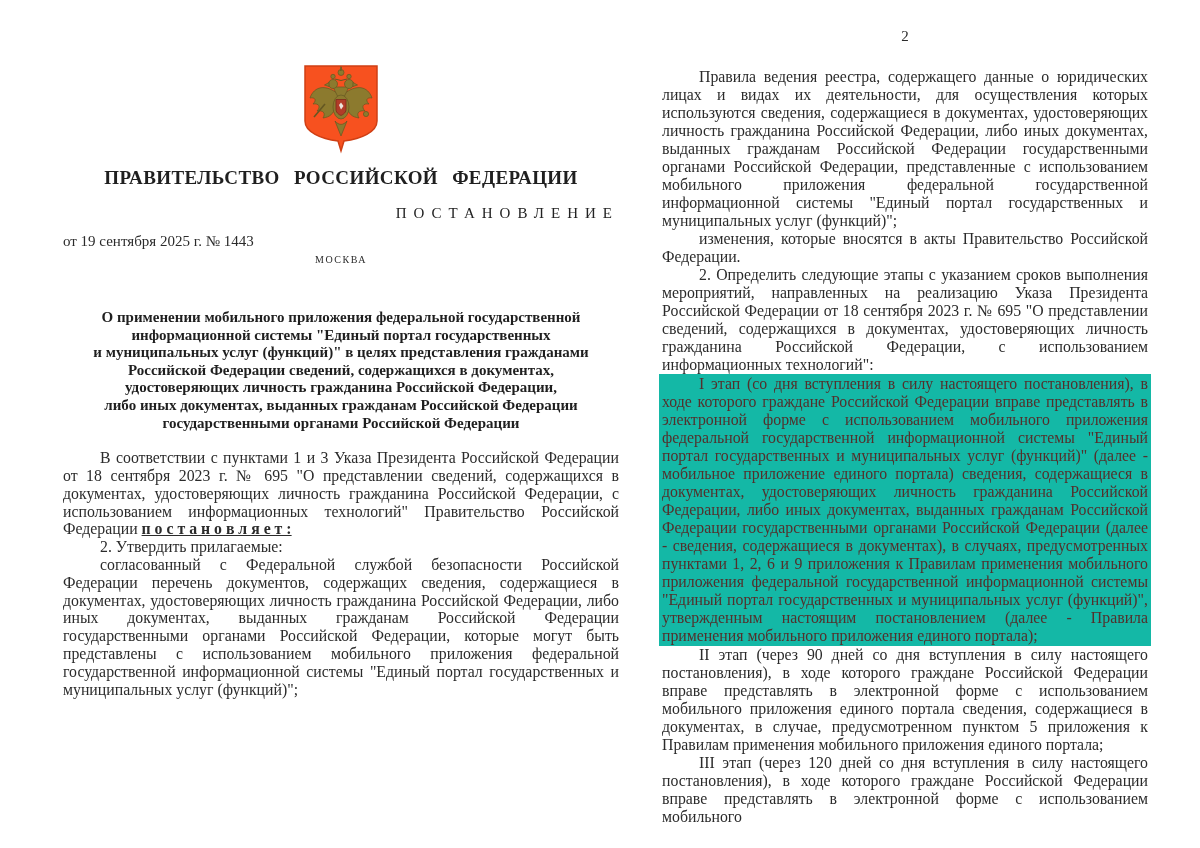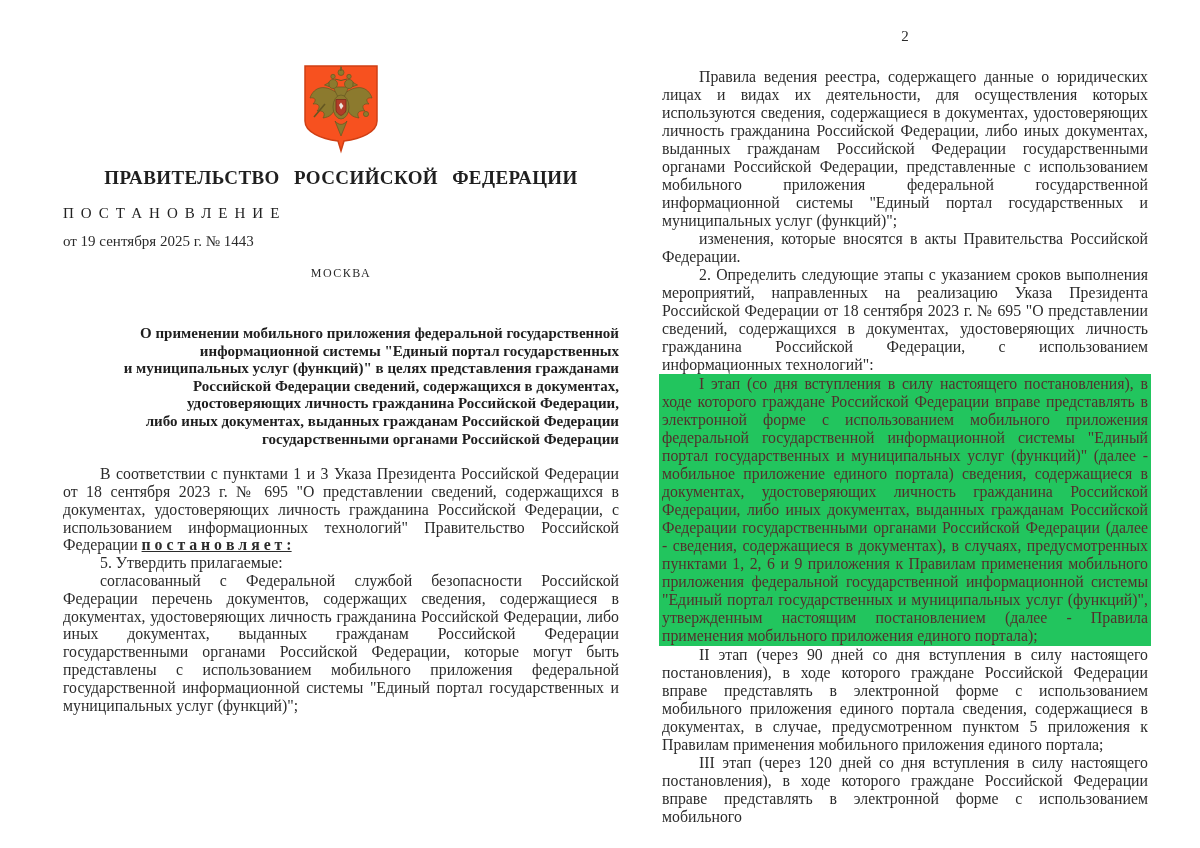--- a/index.html
+++ b/index.html
@@ -16,40 +16,40 @@
   .page-right { left:662px; top:28px; width:486px; }
 
   .emblem { display:block; margin:0 auto; }
 
   .gov-title {
     text-align:center; font-weight:bold; font-size:19px;
     letter-spacing:0.4px; word-spacing:9px; margin-top:13px;
     white-space:nowrap; color:#1f1f1f;
   }
   .doc-type {
-    text-align:left; font-size:15px; letter-spacing:7px;
+    text-align:right; font-size:15px; letter-spacing:7px;
     margin-top:16px; color:#222;
   }
   .doc-date { font-size:15px; margin-top:11px; }
-  .doc-city { text-align:center; font-size:12px; letter-spacing:1.5px; margin-top:16px; }
+  .doc-city { text-align:center; font-size:10px; letter-spacing:1.5px; margin-top:4px; }
   .doc-title {
-    text-align:right; font-weight:bold; font-size:15px;
+    text-align:center; font-weight:bold; font-size:15px;
     line-height:17.6px; white-space:pre-line; margin-top:44px; color:#1f1f1f;
   }
   .body-block { margin-top:17px; }
 
   p.para {
     margin:0; text-align:justify; text-indent:37px;
     font-size:15.8px; line-height:17.8px;
   }
   .page-right p.para { line-height:18px; }
   .page-num { text-align:center; font-size:15px; margin-bottom:23px; }
 
   p.para.highlight {
-    background:#22c55e;
+    background:#14b8a6;
     color:#53302c;
     margin:0 -3px; padding:1px 3px;
   }
   .bold-spaced { font-weight:bold;text-decoration:underline; }
 </style>
 </head>
 <body>
 
 <div class="page page-left">
 
@@ -84,26 +84,26 @@
   <div class="doc-title">О применении мобильного приложения федеральной государственной
 информационной системы "Единый портал государственных
 и муниципальных услуг (функций)" в целях представления гражданами
 Российской Федерации сведений, содержащихся в документах,
 удостоверяющих личность гражданина Российской Федерации,
 либо иных документах, выданных гражданам Российской Федерации
 государственными органами Российской Федерации</div>
 
   <div class="body-block">
     <p class="para"><span>В соответствии с пунктами 1 и 3 Указа Президента Российской Федерации от 18 сентября 2023 г. № 695 "О представлении сведений, содержащихся в документах, удостоверяющих личность гражданина Российской Федерации, с использованием информационных технологий" Правительство Российской Федерации</span> <span class="bold-spaced">п о с т а н о в л я е т :</span></p>
-    <p class="para">5. Утвердить прилагаемые:</p>
+    <p class="para">2. Утвердить прилагаемые:</p>
     <p class="para">согласованный с Федеральной службой безопасности Российской Федерации перечень документов, содержащих сведения, содержащиеся в документах, удостоверяющих личность гражданина Российской Федерации, либо иных документах, выданных гражданам Российской Федерации государственными органами Российской Федерации, которые могут быть представлены с использованием мобильного приложения федеральной государственной информационной системы "Единый портал государственных и муниципальных услуг (функций)";</p>
   </div>
 </div>
 
 <div class="page page-right">
   <div class="page-num">2</div>
   <p class="para">Правила ведения реестра, содержащего данные о юридических лицах и видах их деятельности, для осуществления которых используются сведения, содержащиеся в документах, удостоверяющих личность гражданина Российской Федерации, либо иных документах, выданных гражданам Российской Федерации государственными органами Российской Федерации, представленные с использованием мобильного приложения федеральной государственной информационной системы "Единый портал государственных и муниципальных услуг (функций)";</p>
-  <p class="para">изменения, которые вносятся в акты Правительства Российской Федерации.</p>
+  <p class="para">изменения, которые вносятся в акты Правительство Российской Федерации.</p>
   <p class="para">2. Определить следующие этапы с указанием сроков выполнения мероприятий, направленных на реализацию Указа Президента Российской Федерации от 18 сентября 2023 г. № 695 "О представлении сведений, содержащихся в документах, удостоверяющих личность гражданина Российской Федерации, с использованием информационных технологий":</p>
   <p class="para highlight">I этап (со дня вступления в силу настоящего постановления), в ходе которого граждане Российской Федерации вправе представлять в электронной форме с использованием мобильного приложения федеральной государственной информационной системы "Единый портал государственных и муниципальных услуг (функций)" (далее - мобильное приложение единого портала) сведения, содержащиеся в документах, удостоверяющих личность гражданина Российской Федерации, либо иных документах, выданных гражданам Российской Федерации государственными органами Российской Федерации (далее - сведения, содержащиеся в документах), в случаях, предусмотренных пунктами 1, 2, 6 и 9 приложения к Правилам применения мобильного приложения федеральной государственной информационной системы "Единый портал государственных и муниципальных услуг (функций)", утвержденным настоящим постановлением (далее - Правила применения мобильного приложения единого портала);</p>
   <p class="para">II этап (через 90 дней со дня вступления в силу настоящего постановления), в ходе которого граждане Российской Федерации вправе представлять в электронной форме с использованием мобильного приложения единого портала сведения, содержащиеся в документах, в случае, предусмотренном пунктом 5 приложения к Правилам применения мобильного приложения единого портала;</p>
   <p class="para">III этап (через 120 дней со дня вступления в силу настоящего постановления), в ходе которого граждане Российской Федерации вправе представлять в электронной форме с использованием мобильного</p>
 </div>
 
 </body></html>

